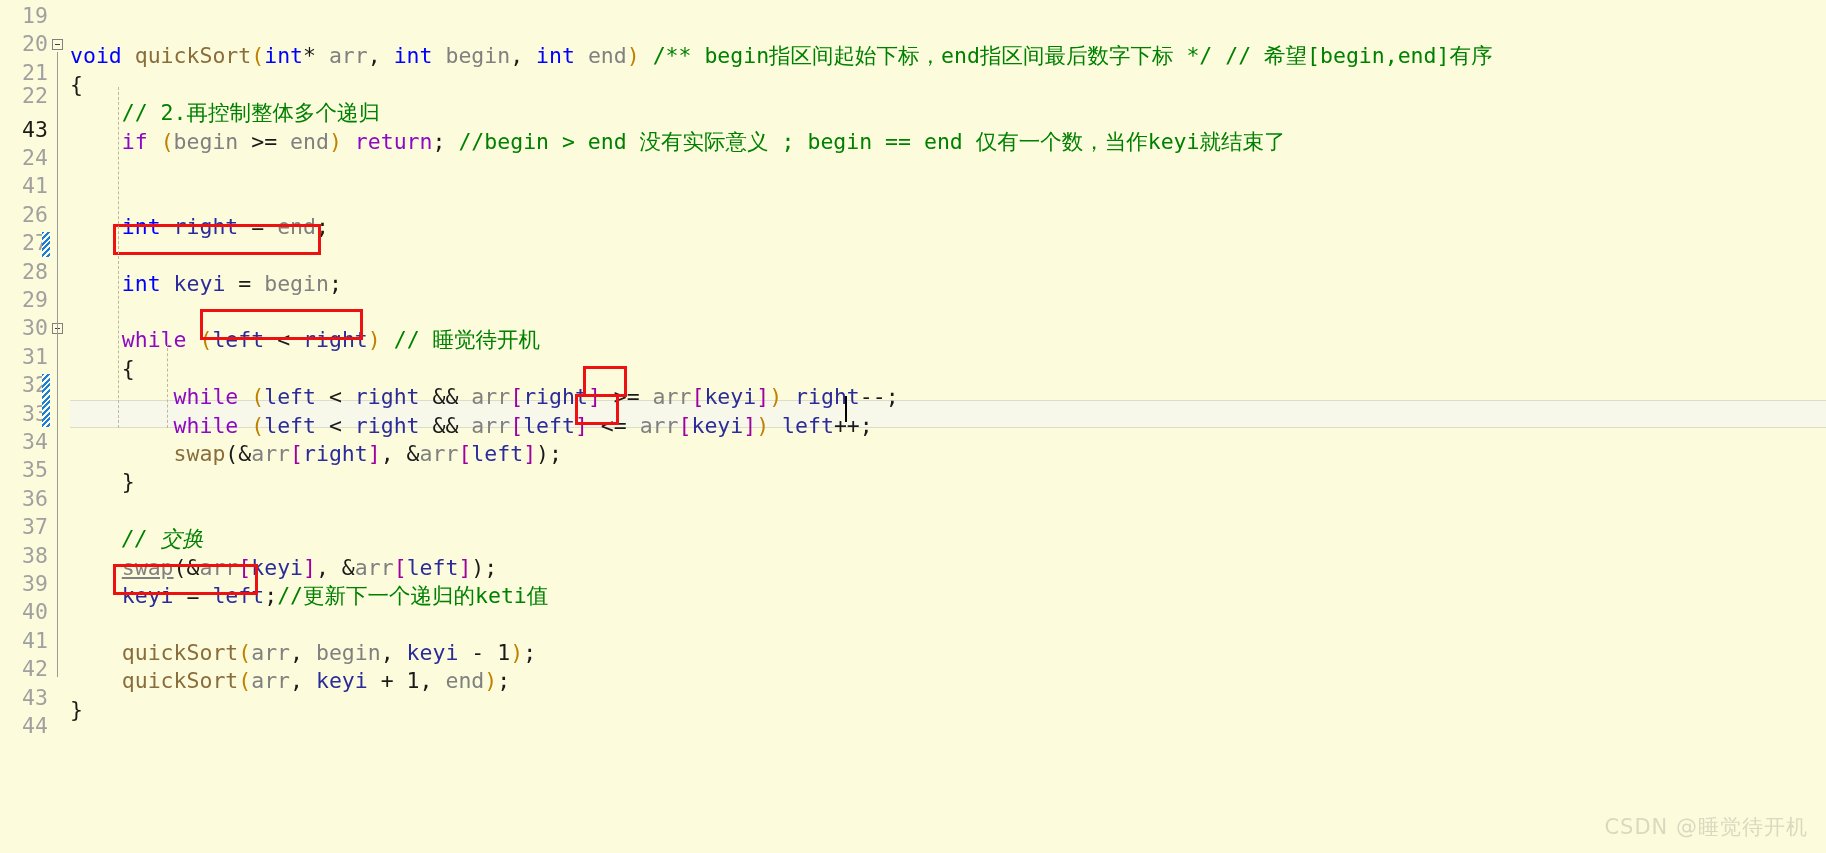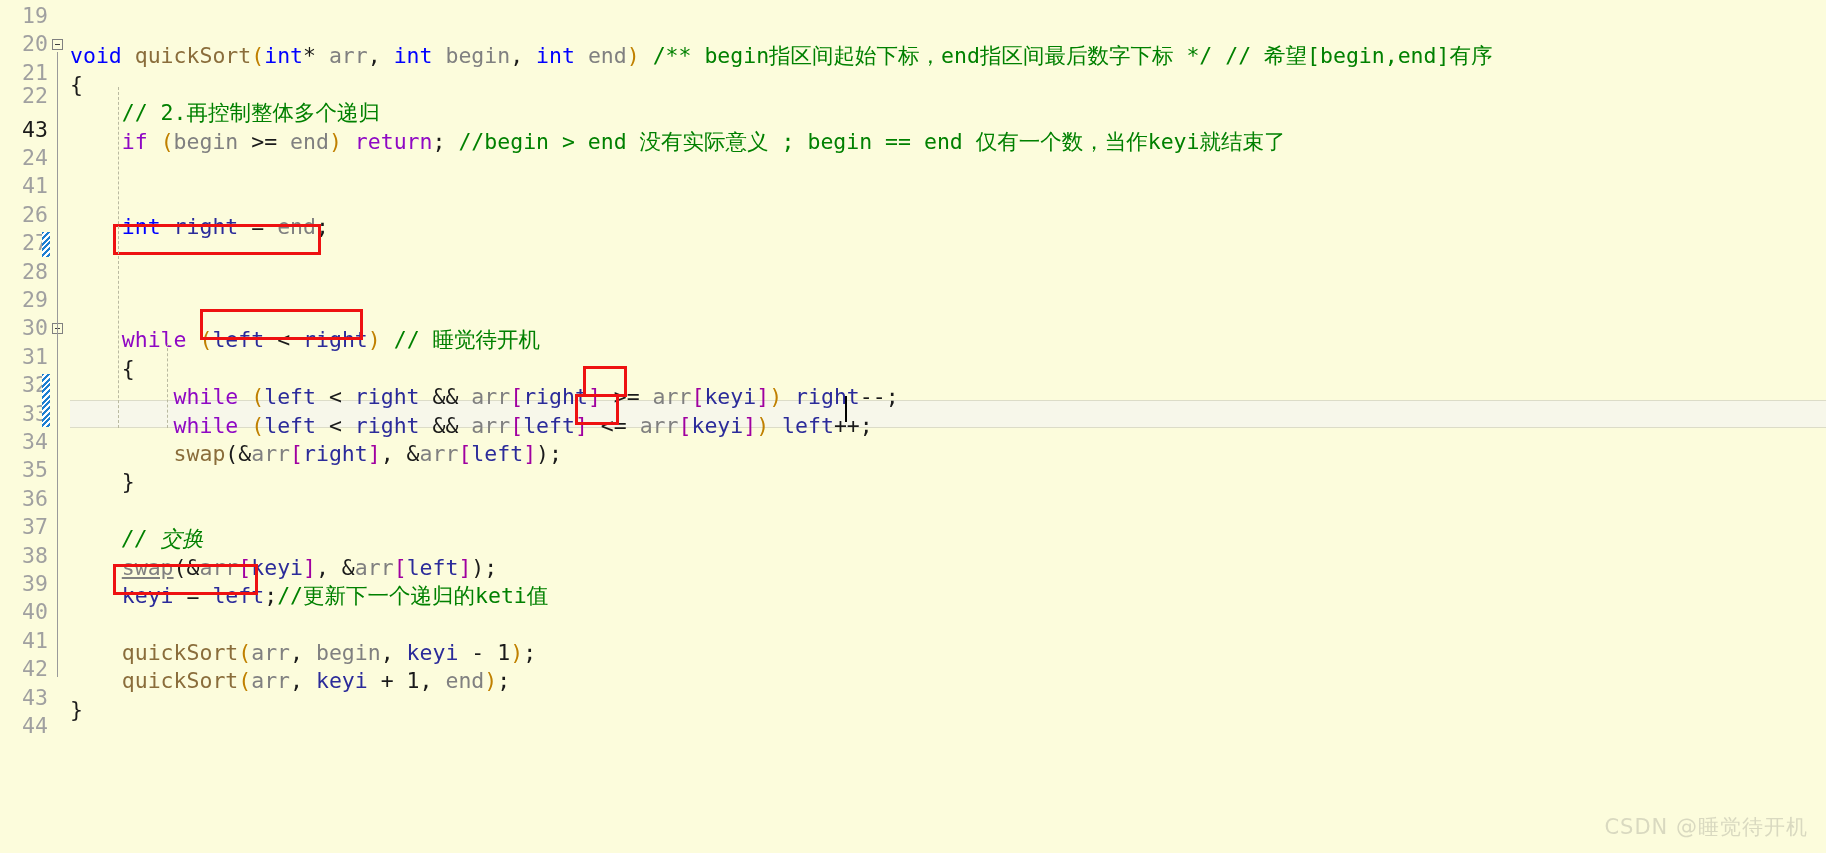--- a/index.html
+++ b/index.html
@@ -212,20 +212,21 @@
     </div>
 
   <div class="code-area" id="code-area">
       <div class="line" style="top: 2px;"></div>
       <div class="line" style="top: 30.4px;"><span class="kw">void</span><span class="plain"> </span><span class="fn">quickSort</span><span class="brk1">(</span><span class="kw">int</span><span class="plain">* </span><span class="param">arr</span><span class="plain">, </span><span class="kw">int</span><span class="plain"> </span><span class="param">begin</span><span class="plain">, </span><span class="kw">int</span><span class="plain"> </span><span class="param">end</span><span class="brk1">)</span><span class="plain"> </span><span class="cmt">/** begin指区间起始下标，end指区间最后数字下标 */ // 希望[begin,end]有序</span></div>
       <div class="line" style="top: 58.8px;"><span class="plain">{</span></div>
       <div class="line" style="top: 87.2px;"><span class="cmt">    // 2.再控制整体多个递归</span></div>
       <div class="line" style="top: 115.6px;"><span class="plain">    </span><span class="ctl">if</span><span class="plain"> </span><span class="brk1">(</span><span class="param">begin</span><span class="plain"> &gt;= </span><span class="param">end</span><span class="brk1">)</span><span class="plain"> </span><span class="ctl">return</span><span class="plain">; </span><span class="cmt">//begin &gt; end 没有实际意义 ; begin == end 仅有一个数，当作keyi就结束了</span></div>
       <div class="line" style="top: 144px;"></div>
       <div class="line" style="top: 200.8px;"><span class="plain">    </span><span class="kw">int</span><span class="plain"> </span><span class="ident">right</span><span class="plain"> = </span><span class="param">end</span><span class="plain">;</span></div>
+      <div class="line" style="top: 257.6px;"><span class="plain">    </span><span class="kw">int</span><span class="plain"> </span><span class="ident">keyi</span><span class="plain"> = </span><span class="param">begin</span><span class="plain">;</span></div>
       <div class="line" style="top: 286px;"></div>
       <div class="line" style="top: 314.4px;"><span class="plain">    </span><span class="ctl">while</span><span class="plain"> </span><span class="brk1">(</span><span class="ident">left</span><span class="plain"> &lt; </span><span class="ident">right</span><span class="brk1">)</span><span class="plain"> </span><span class="cmt">// 睡觉待开机</span></div>
       <div class="line" style="top: 342.8px;"><span class="plain">    {</span></div>
       <div class="line" style="top: 371.2px;"><span class="plain">        </span><span class="ctl">while</span><span class="plain"> </span><span class="brk1">(</span><span class="ident">left</span><span class="plain"> &lt; </span><span class="ident">right</span><span class="plain"> &amp;&amp; </span><span class="param">arr</span><span class="brk2">[</span><span class="ident">right</span><span class="brk2">]</span><span class="plain"> &gt;= </span><span class="param">arr</span><span class="brk2">[</span><span class="ident">keyi</span><span class="brk2">]</span><span class="brk1">)</span><span class="plain"> </span><span class="ident">right</span><span class="plain">--;</span></div>
       <div class="line" style="top: 399.6px;"><span class="plain">        </span><span class="ctl">while</span><span class="plain"> </span><span class="brk1">(</span><span class="ident">left</span><span class="plain"> &lt; </span><span class="ident">right</span><span class="plain"> &amp;&amp; </span><span class="param">arr</span><span class="brk2">[</span><span class="ident">left</span><span class="brk2">]</span><span class="plain"> &lt;= </span><span class="param">arr</span><span class="brk2">[</span><span class="ident">keyi</span><span class="brk2">]</span><span class="brk1">)</span><span class="plain"> </span><span class="ident">left</span><span class="plain">++;</span></div>
       <div class="line" style="top: 428px;"><span class="plain">        </span><span class="fn">swap</span><span class="plain">(&amp;</span><span class="param">arr</span><span class="brk2">[</span><span class="ident">right</span><span class="brk2">]</span><span class="plain">, &amp;</span><span class="param">arr</span><span class="brk2">[</span><span class="ident">left</span><span class="brk2">]</span><span class="plain">);</span></div>
       <div class="line" style="top: 456.4px;"><span class="plain">    }</span></div>
       <div class="line" style="top: 484.8px;"></div>
       <div class="line" style="top: 513.2px; font-style: italic;"><span class="cmt">    // 交换</span></div>
       <div class="line" style="top: 541.6px;"><span class="plain">    </span><span class="link">swap</span><span class="plain">(&amp;</span><span class="param">arr</span><span class="brk2">[</span><span class="ident">keyi</span><span class="brk2">]</span><span class="plain">, &amp;</span><span class="param">arr</span><span class="brk2">[</span><span class="ident">left</span><span class="brk2">]</span><span class="plain">);</span></div>

